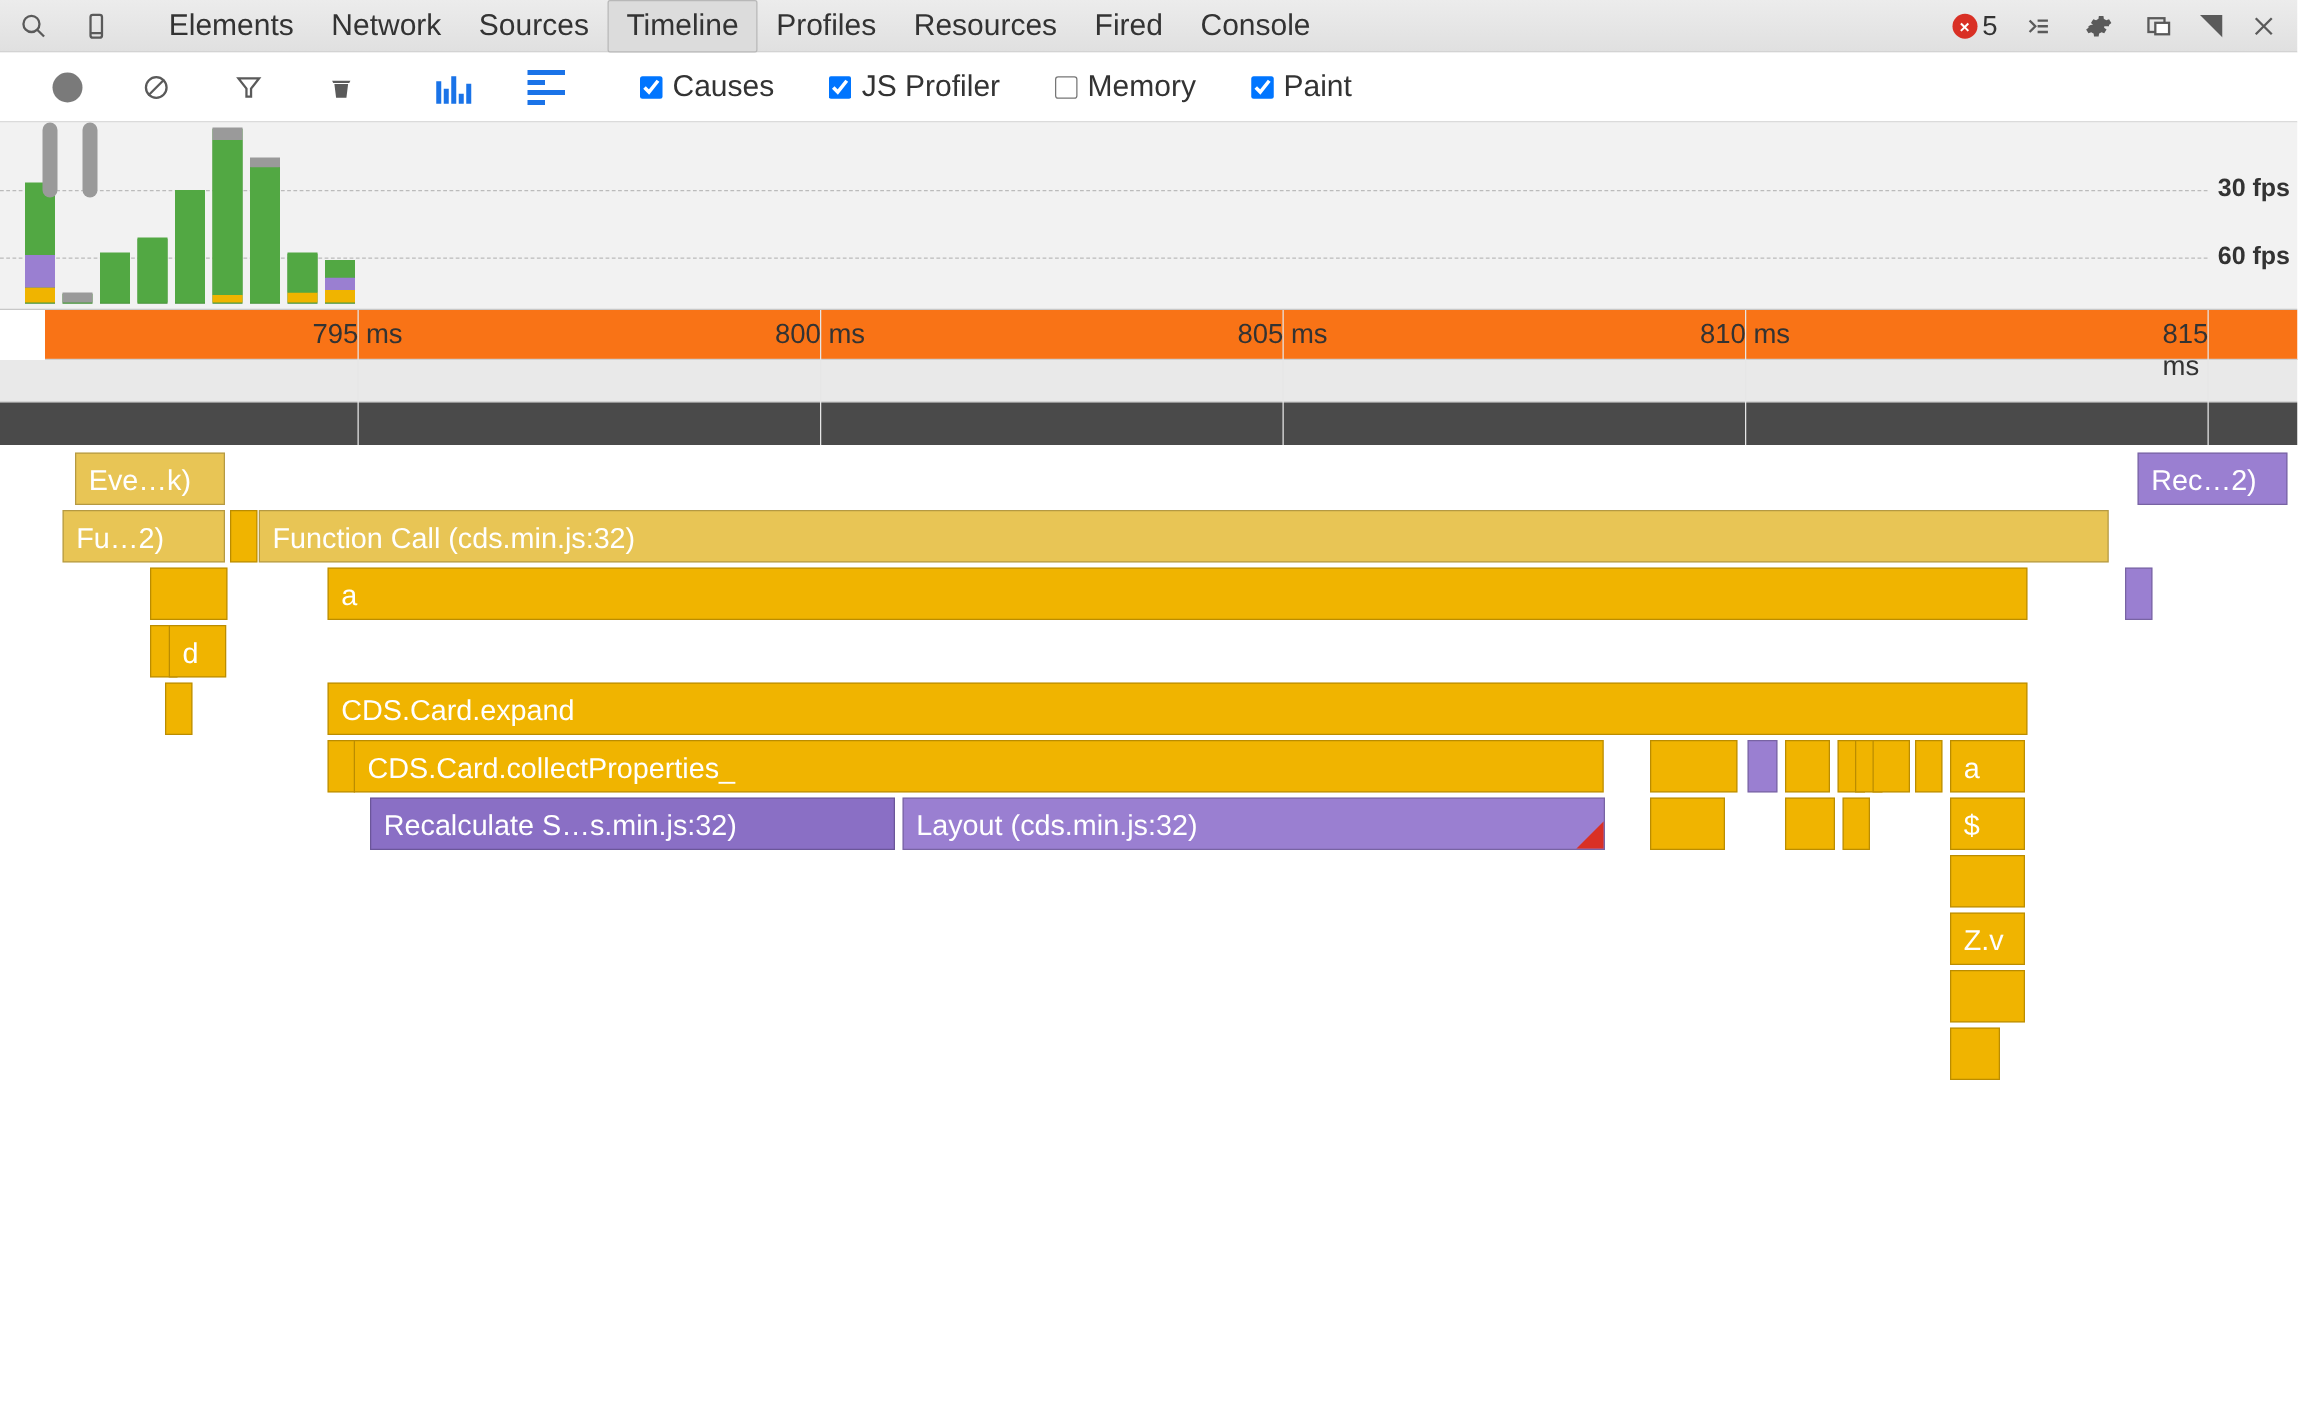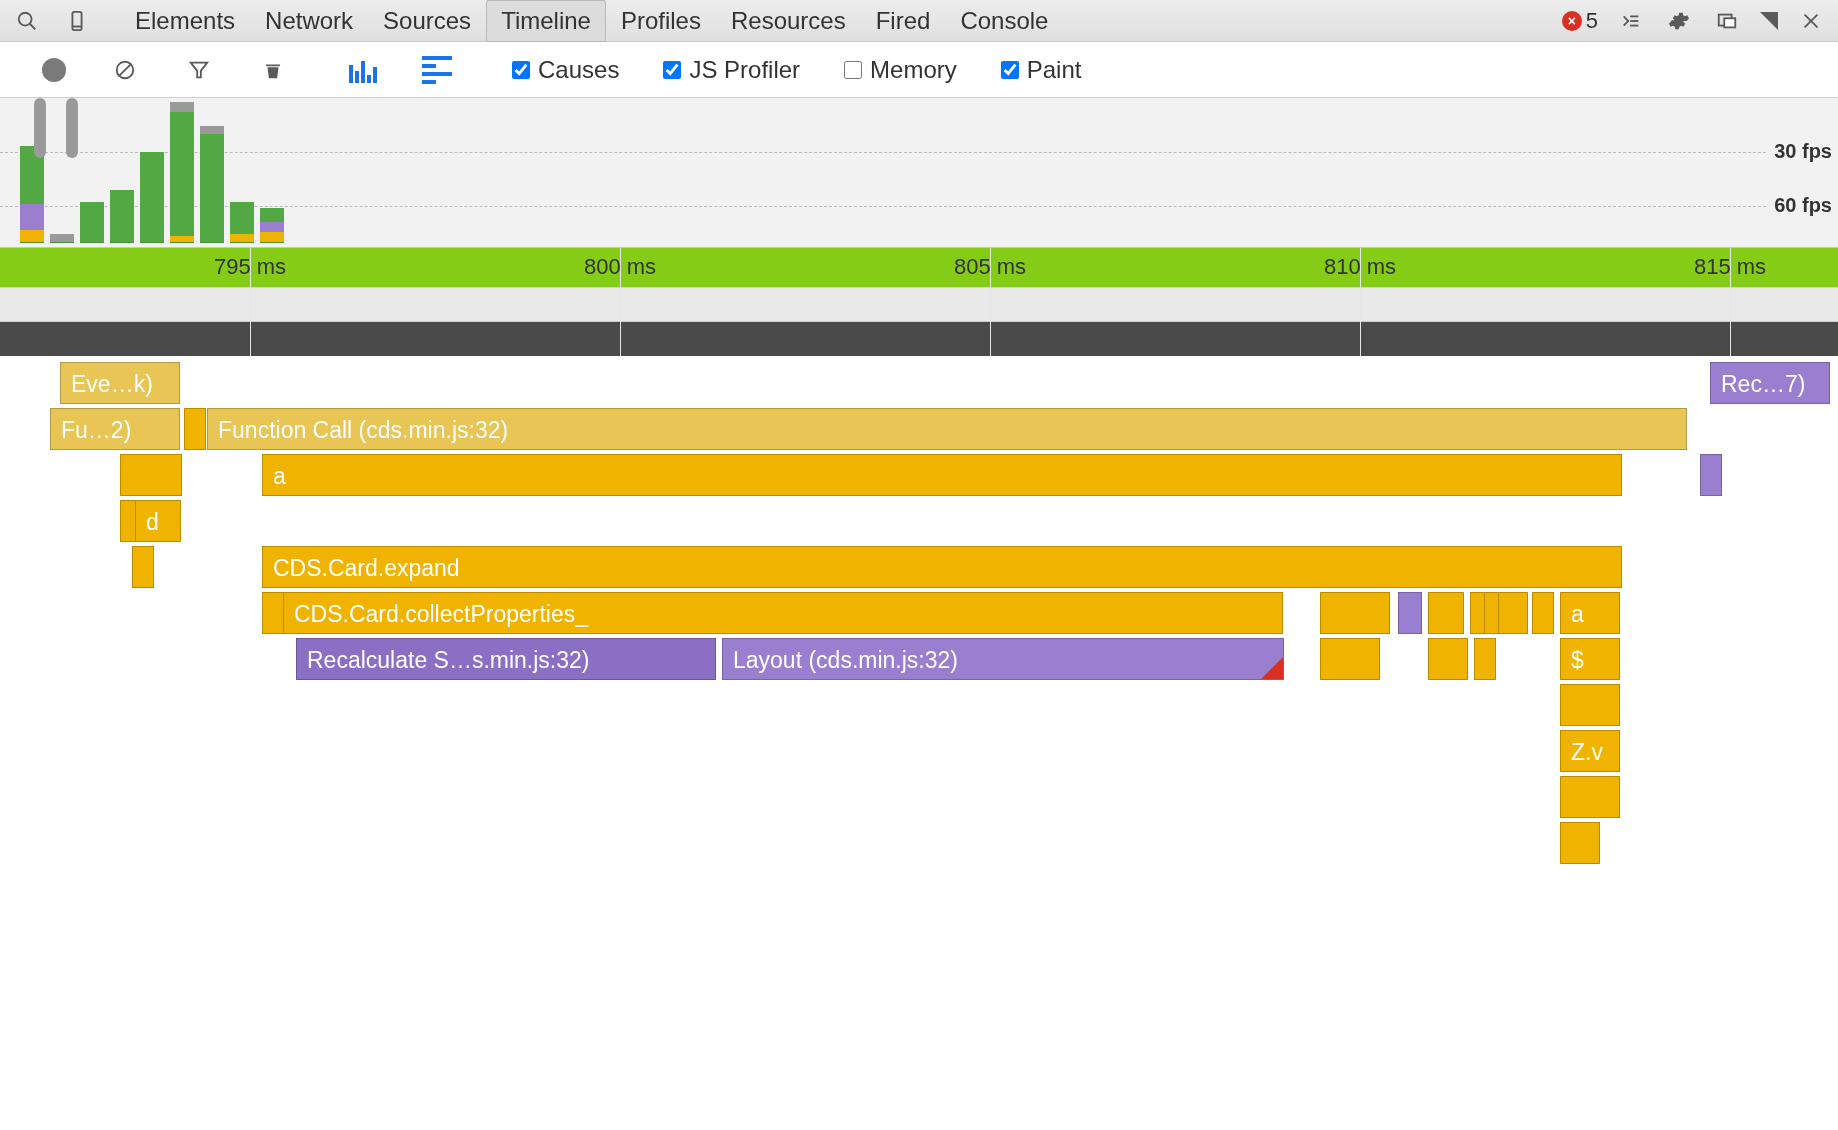--- a/index.html
+++ b/index.html
@@ -30,21 +30,21 @@
 
 .overview { height:150px; background:#f2f2f2; border-bottom:1px solid #c8c8c8; position:relative;font-weight:bold; }
 .fps-line { position:absolute; left:0; right:72px; border-top:1px dashed #bbb; }
 .fps-label { position:absolute; right:6px; font-size:20px; color:#333; }
 .ov-bars { position:absolute; left:20px; bottom:4px; display:flex; align-items:flex-end; gap:6px; height:140px; }
 .ov-bar { width:24px; background:#52a843; position:relative; border:1px solid rgba(0,0,0,.12);}
 .ov-bar .seg { position:absolute; left: -1px; right:-1px; }
 .handle { position:absolute; top:0; width:12px; height:60px; background:#9a9a9a; border-radius:6px; }
 
 
-.ruler { height:40px; background:#84cc16; border-bottom:1px solid #d0d0d0; position:relative; }
+.ruler { height:40px; background:#f97316; border-bottom:1px solid #d0d0d0; position:relative;margin-left:36px; }
 .ruler .tick { position:absolute; top:6px; font-size:22px; color:#333; transform:translateX(-50%); }
 .ruler .vline { position:absolute; top:0; bottom:-740px; width:1px; background:#e6e6e6; }
 
 
 .strip-grey { height:34px; background:#e9e9e9; border-bottom:1px solid #ccc; }
 .strip-dark { height:34px; background:#4a4a4a; }
 
 
 .flame { position:relative; height:864px; background:#fff; }
 .blk { position:absolute; top:0; height:42px; line-height:42px; padding:0 10px; color:#fff; font-size:23px; white-space:nowrap; overflow:hidden; border:1px solid rgba(0,0,0,.22);}
@@ -231,21 +231,21 @@
     <div class="tick" style="left: 1360px;">810 ms</div>
     <div class="vline" style="left: 1730px;"></div>
     <div class="tick" style="left: 1730px;">815 ms</div>
   </div>
 <div class="strip-grey"></div>
 <div class="strip-dark"></div>
 
 <div class="flame" id="flame">
   <div class="bottom-bar"></div>
 <div class="blk c-script-light" style="top: 6px; left: 60px; width: 120px;">Eve…k)</div>
-    <div class="blk c-render" style="top: 6px; left: 1710px; width: 120px;">Rec…7)</div>
+    <div class="blk c-render" style="top: 6px; left: 1710px; width: 120px;">Rec…2)</div>
     <div class="blk c-script-light" style="top: 52px; left: 50px; width: 130px;">Fu…2)</div>
     <div class="blk c-script" style="top: 52px; left: 184px; width: 6px;"></div>
     <div class="blk c-script-light" style="top: 52px; left: 207px; width: 1480px;">Function Call (cds.min.js:32)</div>
     <div class="blk c-script" style="top: 98px; left: 120px; width: 62px;"></div>
     <div class="blk c-script" style="top: 98px; left: 262px; width: 1360px;">a</div>
     <div class="blk c-render" style="top: 98px; left: 1700px; width: 6px;"></div>
     <div class="blk c-script" style="top: 144px; left: 120px; width: 10px;"></div>
     <div class="blk c-script" style="top: 144px; left: 135px; width: 46px;">d</div>
     <div class="blk c-script" style="top: 190px; left: 132px; width: 8px;"></div>
     <div class="blk c-script" style="top: 190px; left: 262px; width: 1360px;">CDS.Card.expand</div>

